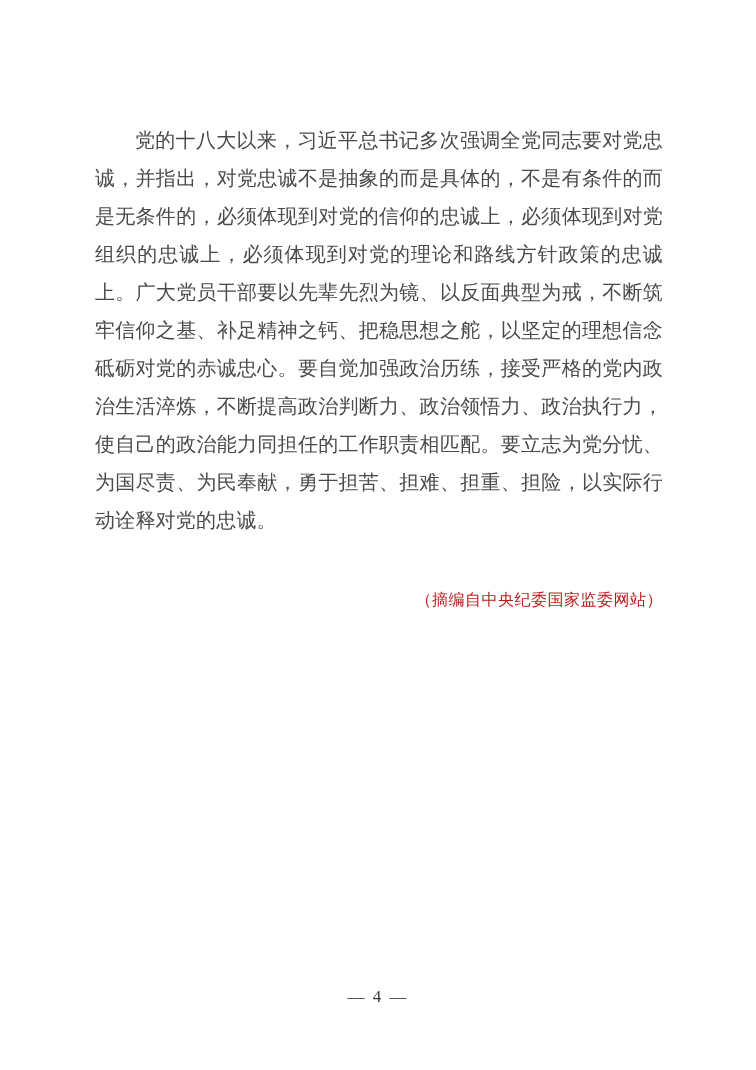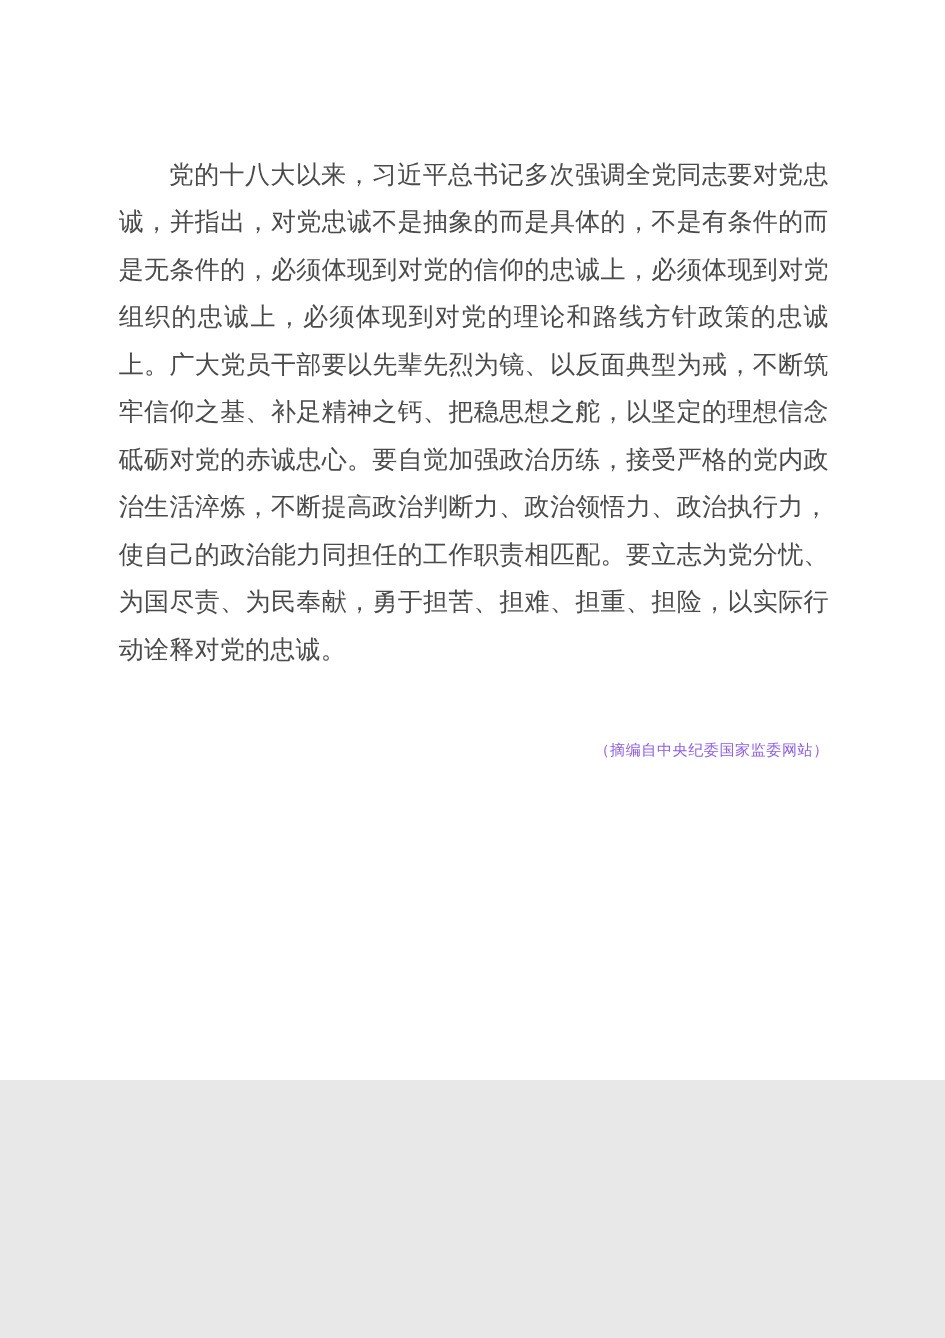--- a/index.html
+++ b/index.html
@@ -3,21 +3,21 @@
 <meta charset="utf-8">
 <style>
   html, body {
     margin: 0;
     padding: 0;
     background: #e8e8e8;
   }
   .page {
     position: relative;
     width: 756px;
-    height: 864px;
+    height: 1070px;
     margin: 0 auto;
     background: #ffffff;
     overflow: hidden;
     font-family: "Liberation Serif", "DejaVu Serif", serif;
   }
   .body-text {
     position: absolute;
     left: 95px;
     top: 121px;
     width: 568px;
@@ -29,23 +29,23 @@
     text-justify: inter-ideograph;
     text-indent: 2em;
     letter-spacing: 0.2px;
   }
   .attribution {
     position: absolute;
     left: 95px;
     top: 581px;
     width: 568px;
     margin: 0;
-    font-size: 12px;
+    font-size: 16px;
     line-height: 38px;
-    color: #8b5cf6;
+    color: #b91c1c;
     text-align: right;
     letter-spacing: 0.5px;
   }
   .page-number {
     position: absolute;
     left: 0;
     top: 985px;
     width: 100%;
     margin: 0;
     font-size: 17px;

